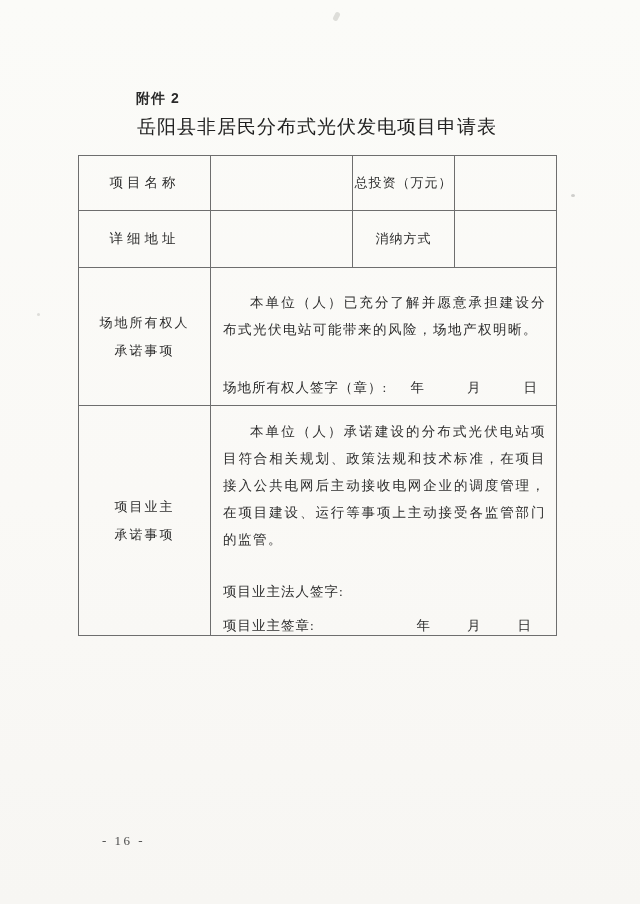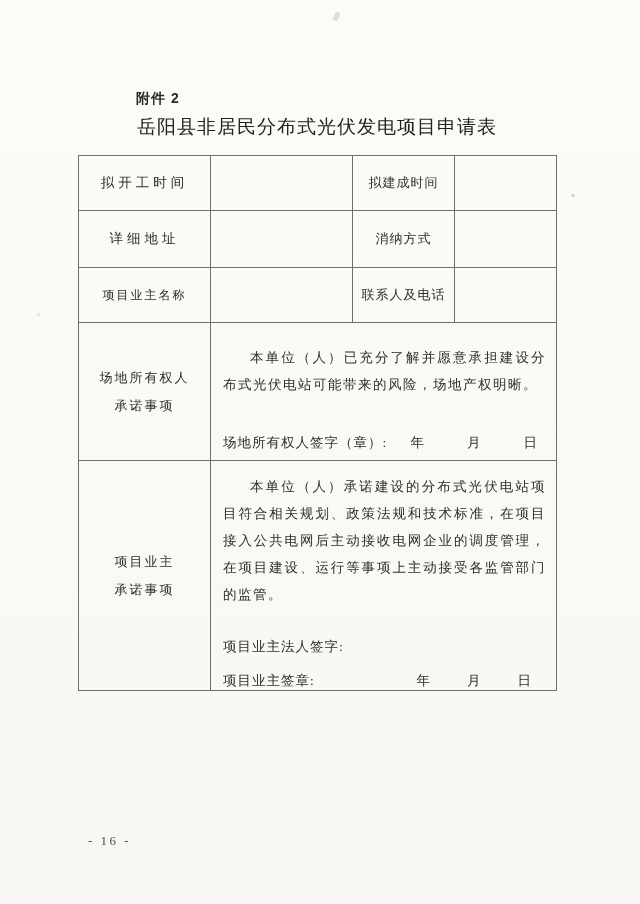--- a/index.html
+++ b/index.html
@@ -118,21 +118,21 @@
     gap: 42px;
     padding-right: 8px;
   }
   .site-sig { margin-top: 36px; }
   .legal-sig { margin-top: 30px; }
   .seal-sig { margin-top: 16px; }
   .seal-sig .date-group { gap: 36px; padding-right: 14px; }
 
   .page-number {
     position: absolute;
-    left: 88px;
+    left: 102px;
     top: 833px;
     font-size: 13px;
     letter-spacing: 2.5px;
     color: #4c4c4c;
   }
 </style>
 </head>
 <body>
 
 <div class="page">
@@ -147,35 +147,29 @@
 
   <table class="form-table">
     <colgroup>
       <col style="width:132px">
       <col style="width:142px">
       <col style="width:102px">
       <col style="width:102px">
     </colgroup>
     <tbody>
       <tr style="height:55px">
-        <td class="label-cell">拟开工时间</td>
-        <td class="value-cell"></td>
-        <td class="label-cell c3">拟建成时间</td>
+        <td class="label-cell">项目名称</td>
+        <td class="value-cell"></td>
+        <td class="label-cell c3">总投资（万元）</td>
         <td class="value-cell"></td>
       </tr>
       <tr style="height:57px">
         <td class="label-cell">详细地址</td>
         <td class="value-cell"></td>
         <td class="label-cell c3">消纳方式</td>
-        <td class="value-cell"></td>
-      </tr>
-      <tr style="height:55px">
-        <td class="label-cell small">项目业主名称</td>
-        <td class="value-cell"></td>
-        <td class="label-cell c3">联系人及电话</td>
         <td class="value-cell"></td>
       </tr>
 
       <tr style="height:138px">
         <td class="row-label">场地所有权人
 承诺事项</td>
         <td class="content-cell" colspan="3">
           <p class="statement">本单位（人）已充分了解并愿意承担建设分布式光伏电站可能带来的风险，场地产权明晰。</p>
           <div class="sig-line site-sig">
             <span>场地所有权人签字（章）:</span>

